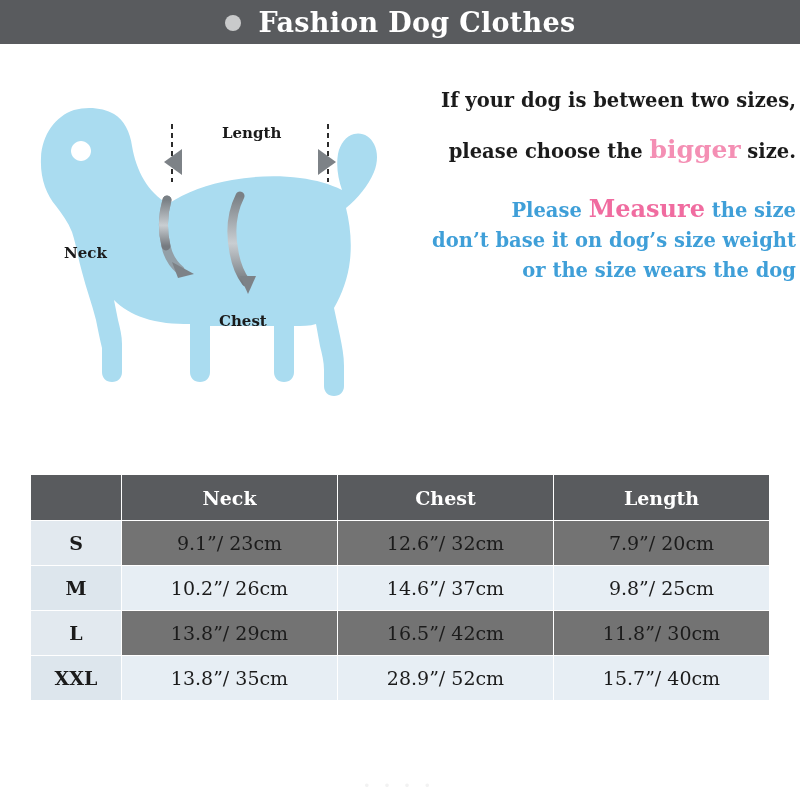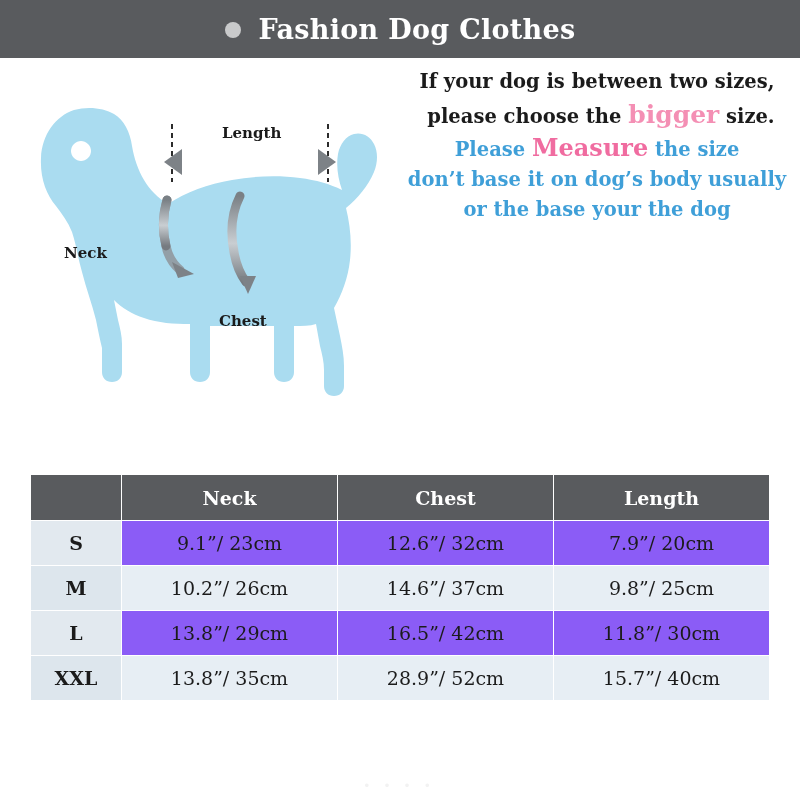--- a/index.html
+++ b/index.html
@@ -15,21 +15,21 @@
     overflow: hidden;
     position: relative;
   }
 
   
   .header {
     position: absolute;
     left: 0;
     top: 0;
     width: 800px;
-    height: 58px;
+    height: 44px;
     background: #595b5e;
     display: flex;
     align-items: center;
     justify-content: center;
   }
   .header-dot {
     width: 16px;
     height: 16px;
     border-radius: 50%;
     background: #c9cacb;
@@ -66,38 +66,39 @@
     white-space: nowrap;
   }
   .lbl-length { left: 222px; top: 66px; }
   .lbl-neck   { left: 64px;  top: 186px; }
   .lbl-chest  { left: 219px; top: 254px; }
 
   
   .notes {
     position: absolute;
     left: 398px;
-    top: 65px;
+    top: 84px;
     width: 398px;
-    text-align: center;
+    text-align: right;
   }
   .note-line {
     font-size: 19.5px;
     font-weight: bold;
     color: #1b1b1b;
     line-height: 33px;
     font-family: "DejaVu Serif", serif;
     white-space: nowrap;
   }
-  .note-line.indent-a { margin-left: 8px; }
+  .note-line.indent-a { margin-left: 8px; margin-top: 16px; }
   .bigger {
     color: #f48fb4;
     font-size: 25px;
   }
   .blue-block {
+    margin-top: 26px;
   }
   .blue-line {
     font-size: 19.5px;
     font-weight: bold;
     color: #3f9fd8;
     line-height: 30px;
     font-family: "DejaVu Serif", serif;
     white-space: nowrap;
   }
   .measure {
@@ -127,21 +128,21 @@
     color: #ffffff;
     font-size: 19px;
     font-weight: bold;
     height: 43px;
   }
   .col-size { width: 88px; }
   tbody td {
     height: 42px;
     font-size: 19px;
     color: #1b1b1b;
-    background: #8b5cf6;
+    background: #737373;
   }
   tbody td.size-cell {
     background: #e2e9ef;
     font-weight: bold;
   }
   tbody tr:nth-child(even) td { background: #e7eef4; }
   tbody tr:nth-child(even) td.size-cell { background: #dde6ed; }
 
   
   .bottom-dots {
@@ -259,22 +260,22 @@
 <div class="notes">
   <div class="note-line">If your dog is between two sizes,</div>
   <div class="note-line indent-a">
     <span>please choose the </span><span class="bigger">bigger</span><span> size.</span>
   </div>
 
   <div class="blue-block">
     <div class="blue-line">
       <span>Please </span><span class="measure">Measure</span><span> the size</span>
     </div>
-    <div class="blue-line">don’t base it on dog’s body usually</div>
-    <div class="blue-line">or the base your the dog</div>
+    <div class="blue-line">don’t base it on dog’s size weight</div>
+    <div class="blue-line">or the size wears the dog</div>
   </div>
 </div>
 
 <div class="table-wrap">
   <table>
     <thead>
       <tr>
         <th class="col-size"></th>
         <th>Neck</th>
         <th>Chest</th>

